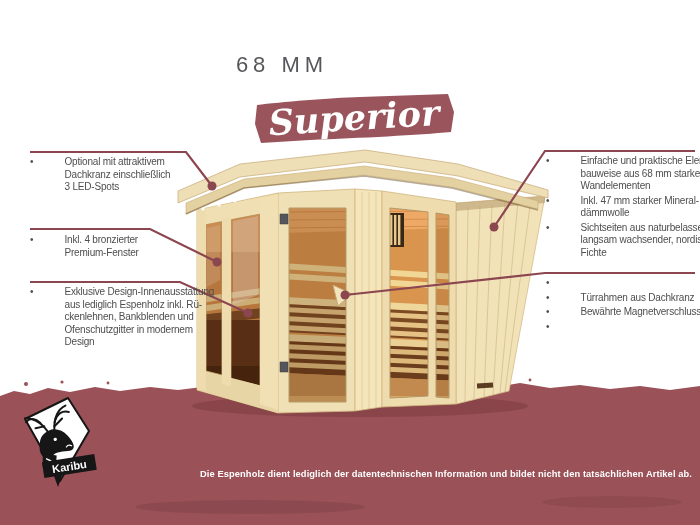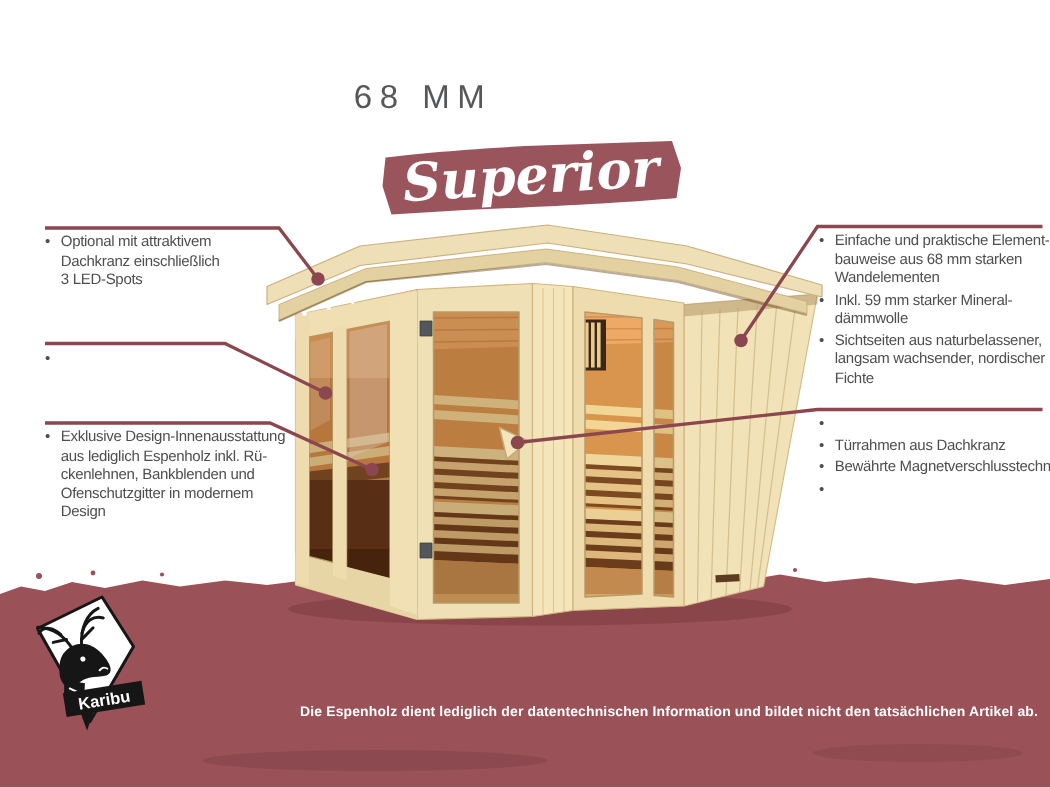--- a/index.html
+++ b/index.html
@@ -16,21 +16,21 @@
     position:absolute;left:253px;top:94px;width:202px;height:48px;
     line-height:48px;text-align:center;color:#ffffff;
     font-family:"DejaVu Serif",serif;font-style:italic;font-weight:700;
     font-size:35px;transform:rotate(-3.5deg);
   }
   .feature-group{position:absolute;color:#4e4e50;}
   .feature-group ul{list-style:none;margin:0;padding:0;}
   .feature-group li{display:flex;gap:7px;margin:0 0 2px 0;}
   .feature-dot{font-size:10px;line-height:12.5px;}
   .feature-text{
-    font-size:10px;line-height:12.5px;letter-spacing:-0.2px;white-space:pre;
+    font-size:10px;line-height:12.5px;letter-spacing:-0.2px;white-space:pre;margin-left:24px;
   }
   #fg-left-1{left:30px;top:156px;width:160px;}
   #fg-left-2{left:30px;top:234px;width:160px;}
   #fg-left-3{left:30px;top:286px;width:160px;}
   #fg-right-1{left:546px;top:155px;width:152px;}
   #fg-right-2{left:546px;top:277px;width:152px;}
   .disclaimer{
     position:absolute;right:8px;top:469px;color:#ffffff;
     font-size:9.3px;font-weight:bold;letter-spacing:0.1px;
   }
@@ -224,20 +224,22 @@
         <span class="feature-text">Optional mit attraktivem
 Dachkranz einschließlich
 3 LED-Spots</span>
       </li>
   </ul>
 </div>
 <div class="feature-group" id="fg-left-2">
   <ul>
     <li>
         <span class="feature-dot">•</span>
+        <span class="feature-text">Inkl. 4 bronzierter
+Premium-Fenster</span>
       </li>
   </ul>
 </div>
 <div class="feature-group" id="fg-left-3">
   <ul>
     <li>
         <span class="feature-dot">•</span>
         <span class="feature-text">Exklusive Design-Innenausstattung
 aus lediglich Espenholz inkl. Rü-
 ckenlehnen, Bankblenden und
@@ -250,21 +252,21 @@
 <div class="feature-group" id="fg-right-1">
   <ul>
     <li>
         <span class="feature-dot">•</span>
         <span class="feature-text">Einfache und praktische Element-
 bauweise aus 68 mm starken
 Wandelementen</span>
       </li>
     <li>
         <span class="feature-dot">•</span>
-        <span class="feature-text">Inkl. 59 mm starker Mineral-
+        <span class="feature-text">Inkl. 47 mm starker Mineral-
 dämmwolle</span>
       </li>
     <li>
         <span class="feature-dot">•</span>
         <span class="feature-text">Sichtseiten aus naturbelassener,
 langsam wachsender, nordischer
 Fichte</span>
       </li>
   </ul>
 </div>

